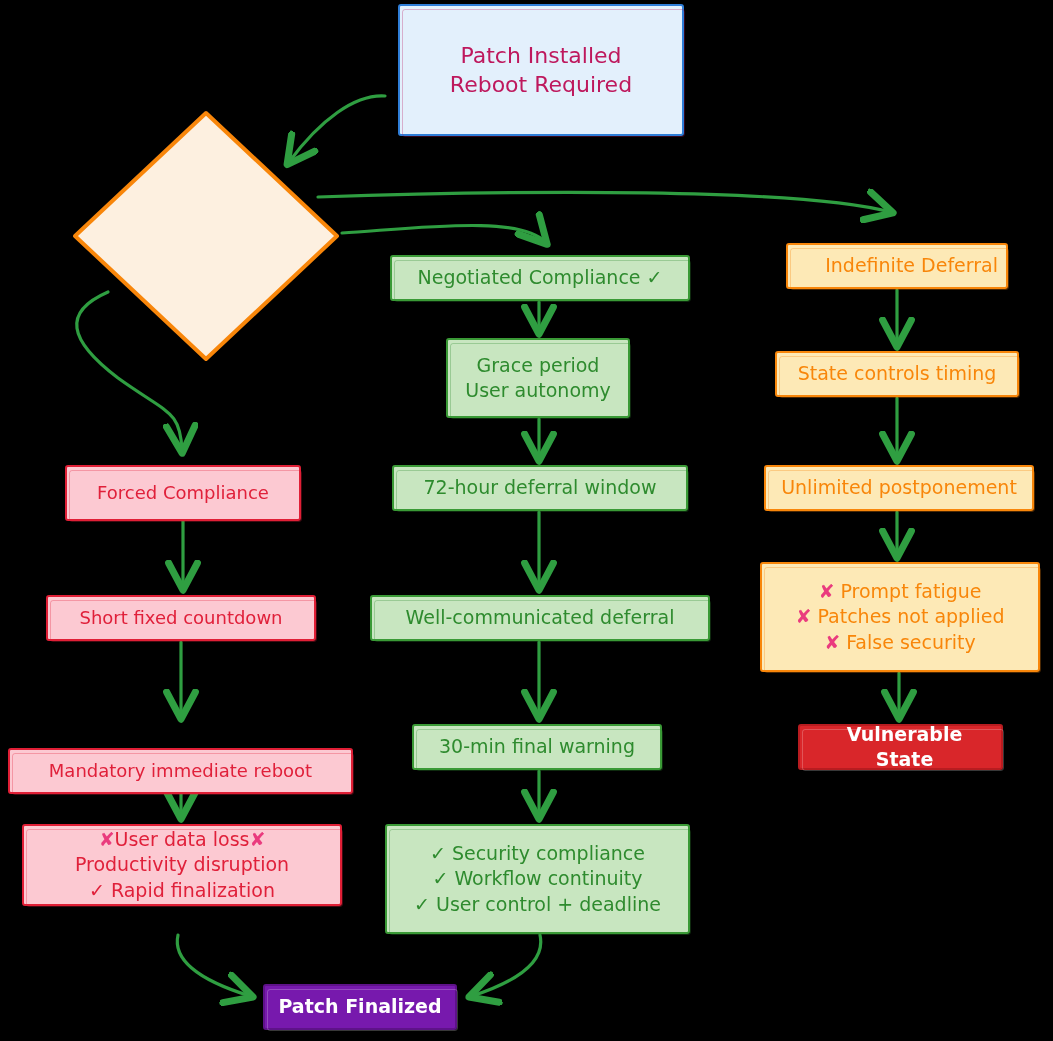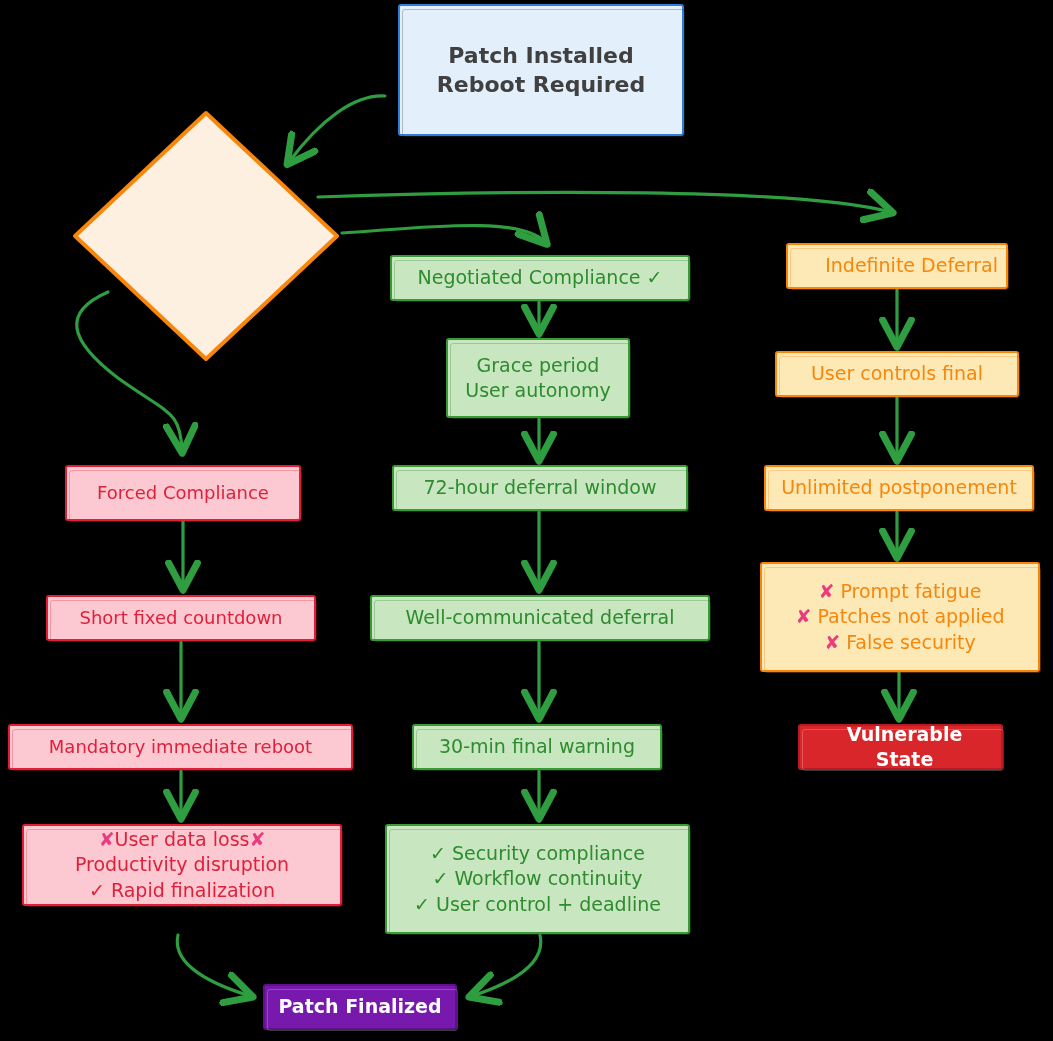--- a/index.html
+++ b/index.html
@@ -7,21 +7,21 @@
   body{font-family:"DejaVu Sans", sans-serif;}
   #canvas{position:relative;width:1053px;height:1041px;background:#000;overflow:hidden;}
   svg#edges{position:absolute;left:0;top:0;width:1053px;height:1041px;pointer-events:none;}
 
   .node{position:absolute;box-sizing:border-box;display:flex;align-items:center;justify-content:center;
         text-align:center;border-style:solid;border-width:2.5px;border-radius:3px;
         font-family:"DejaVu Sans", sans-serif;line-height:1.32;}
   .node .lbl{display:block;width:100%;padding:0 8px;white-space:pre-line;}
 
   
-  .n-blue   {background:#e3f0fc;border-color:#2f7ed8;color:#404040;font-weight:bold;}
+  .n-blue   {background:#e3f0fc;border-color:#2f7ed8;color:#be185d;}
   .n-green  {background:#c8e6c0;border-color:#3a9a36;color:#2e8b2e;}
   .n-pink   {background:#fcc9d2;border-color:#e01f36;color:#e0203a;}
   .n-orange {background:#fde9b6;border-color:#f8860a;color:#f8860a;}
   .n-red    {background:#d9262a;border-color:#b81c20;color:#ffffff;font-weight:bold;}
   .n-purple {background:#7719ad;border-color:#5e1289;color:#ffffff;font-weight:bold;}
 
   
   .node::after{content:"";position:absolute;left:2px;top:3px;right:-3px;bottom:-3px;
                border:1.5px solid currentColor;opacity:.30;border-radius:3px;pointer-events:none;}
   .n-red::after,.n-purple::after{opacity:.22;}
@@ -76,21 +76,21 @@
          <polygon points="134,3 265,126 134,249 3,126" fill="#fdf0e0" stroke="#f8860a" stroke-width="4" stroke-linejoin="round"></polygon>
        </svg>
        <div class="dtext" style="font-size:18px"></div>
       </div>
       <div class="node n-pink" style="left: 65px; top: 465px; width: 236px; height: 56px; font-size: 18px;">
         <span class="lbl">Forced Compliance</span>
       </div>
       <div class="node n-pink" style="left: 46px; top: 595px; width: 270px; height: 46px; font-size: 18px;">
         <span class="lbl">Short fixed countdown</span>
       </div>
-      <div class="node n-pink" style="left: 8px; top: 724px; width: 345px; height: 46px; font-size: 18px;">
+      <div class="node n-pink" style="left: 8px; top: 748px; width: 345px; height: 46px; font-size: 18px;">
         <span class="lbl">Mandatory immediate reboot</span>
       </div>
       <div class="node n-pink" style="left: 22px; top: 824px; width: 320px; height: 82px; font-size: 19px;">
         <span class="lbl"><span class="mk">✘</span>User data loss<span class="mk">✘</span><br>Productivity disruption<br>✓ Rapid finalization</span>
       </div>
       <div class="node n-green" style="left: 390px; top: 255px; width: 300px; height: 46px; font-size: 19px;">
         <span class="lbl">Negotiated Compliance ✓</span>
       </div>
       <div class="node n-green" style="left: 446px; top: 338px; width: 184px; height: 80px; font-size: 19px;">
         <span class="lbl">Grace period<br>User autonomy</span>
@@ -104,21 +104,21 @@
       <div class="node n-green" style="left: 412px; top: 724px; width: 250px; height: 46px; font-size: 19px;">
         <span class="lbl">30-min final warning</span>
       </div>
       <div class="node n-green" style="left: 385px; top: 824px; width: 305px; height: 110px; font-size: 19px;">
         <span class="lbl">✓ Security compliance<br>✓ Workflow continuity<br>✓ User control + deadline</span>
       </div>
       <div class="node n-orange" style="left: 786px; top: 243px; width: 222px; height: 46px; font-size: 19px; text-align: right;">
         <span class="lbl">Indefinite Deferral</span>
       </div>
       <div class="node n-orange" style="left: 775px; top: 351px; width: 244px; height: 46px; font-size: 19px;">
-        <span class="lbl">User controls final</span>
+        <span class="lbl">State controls timing</span>
       </div>
       <div class="node n-orange" style="left: 764px; top: 465px; width: 270px; height: 46px; font-size: 19px;">
         <span class="lbl">Unlimited postponement</span>
       </div>
       <div class="node n-orange" style="left: 760px; top: 562px; width: 280px; height: 110px; font-size: 19px;">
         <span class="lbl"><span class="mk">✘</span> Prompt fatigue<br><span class="mk">✘</span> Patches not applied<br><span class="mk">✘</span> False security</span>
       </div>
       <div class="node n-red" style="left: 798px; top: 724px; width: 205px; height: 46px; font-size: 19px; padding-left: 8px;">
         <span class="lbl">Vulnerable State</span>
       </div>

